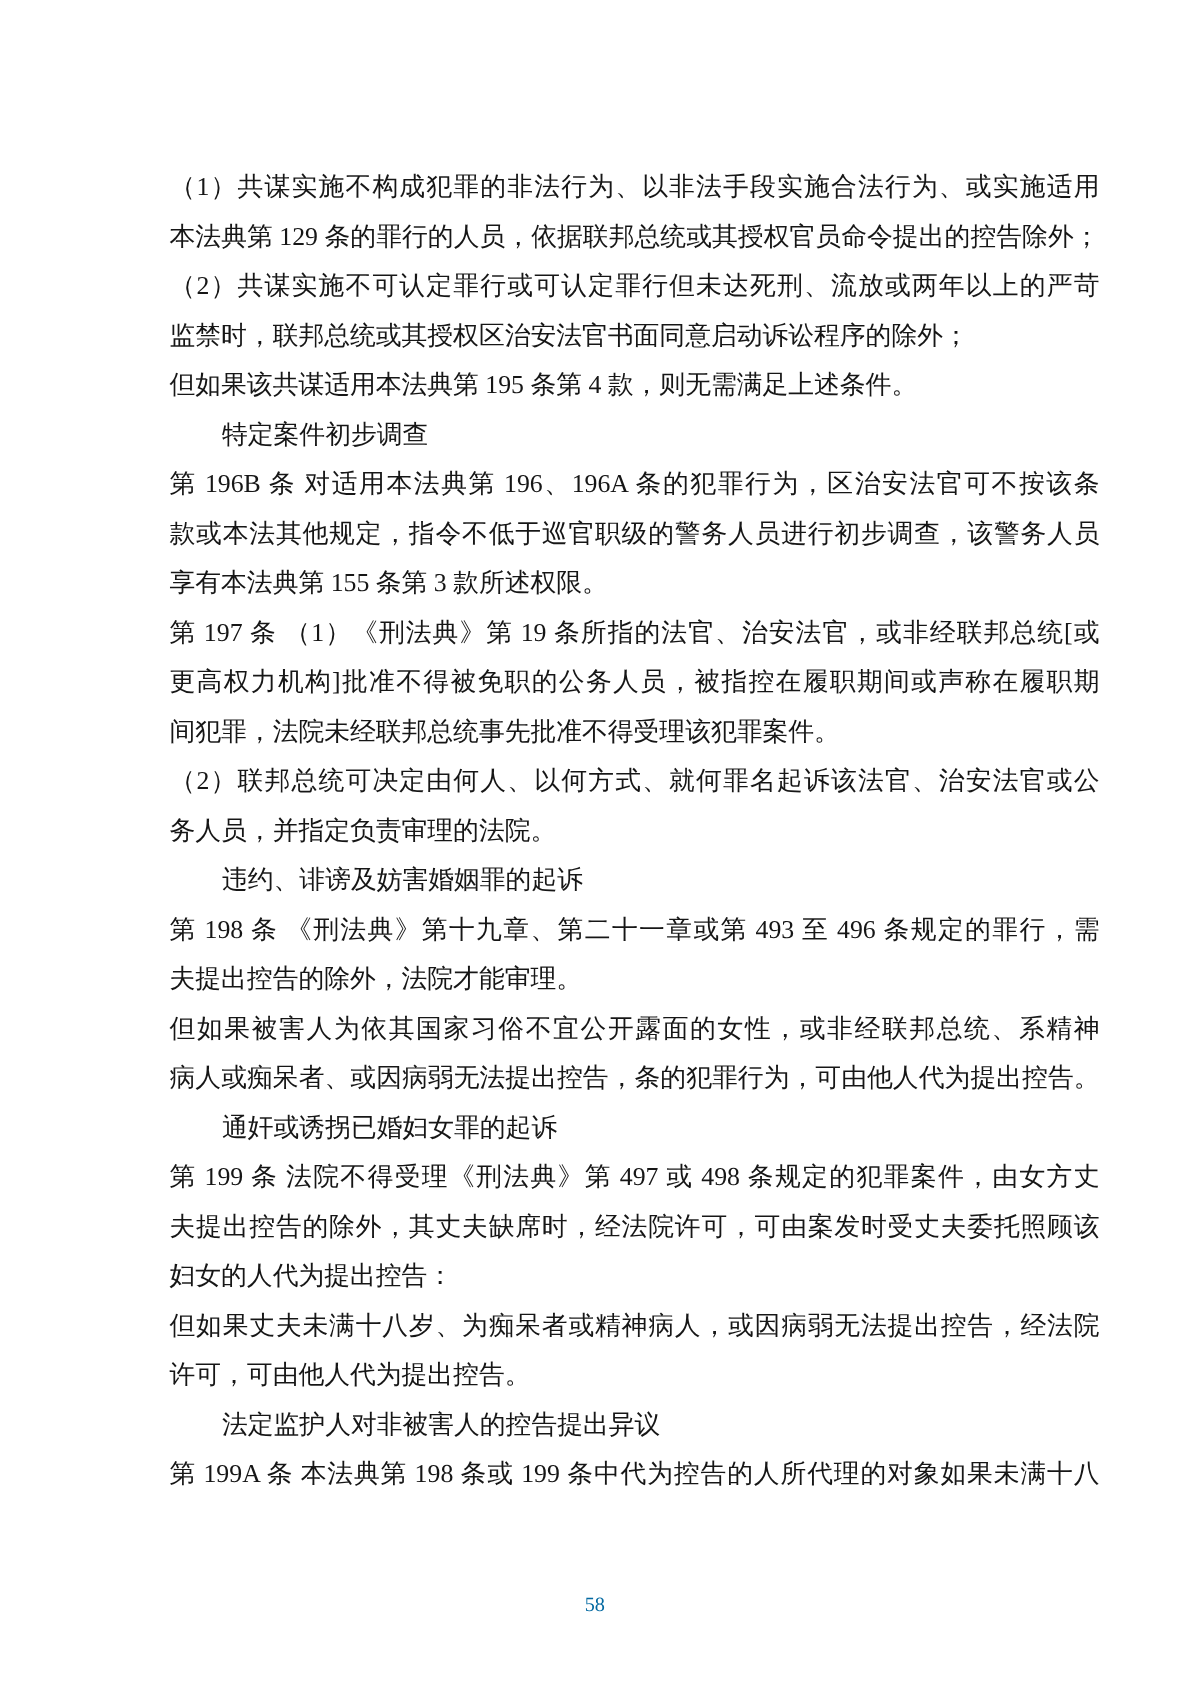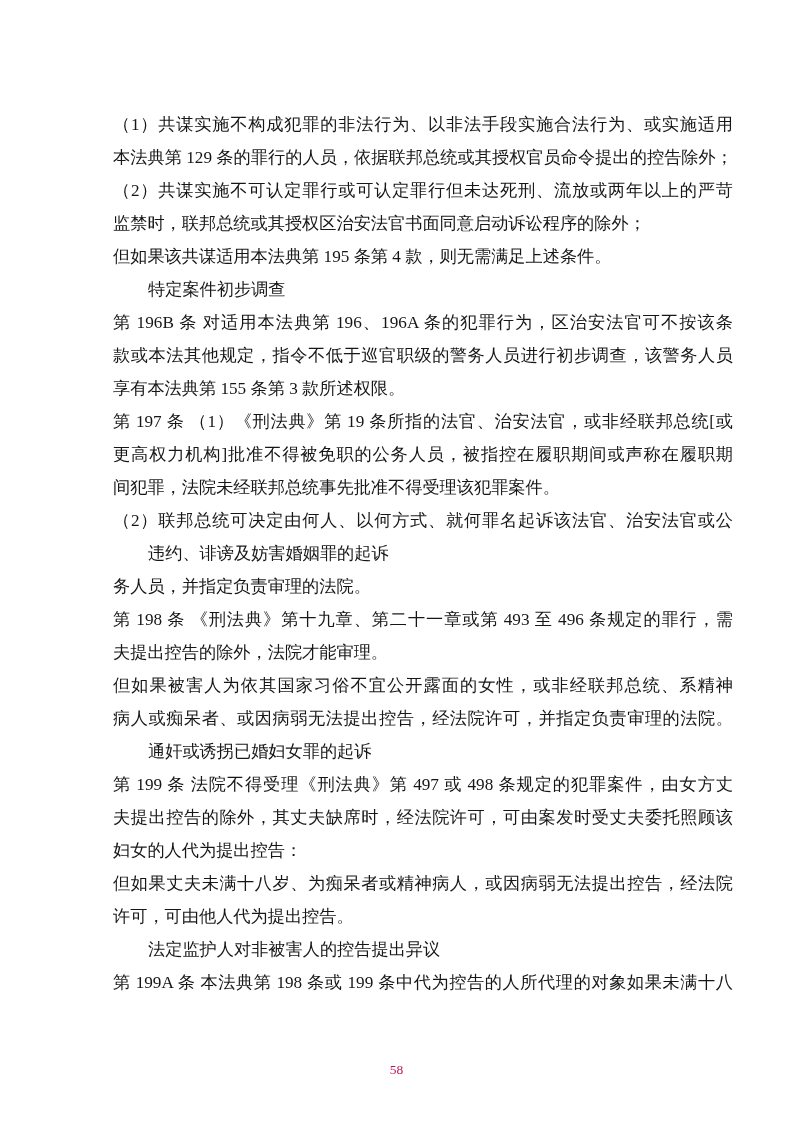--- a/index.html
+++ b/index.html
@@ -37,47 +37,47 @@
     font-weight: 400;
     padding-left: 35px;
   }
   .page-number {
     position: absolute;
     top: 1049px; left: 0;
     width: 793px;
     text-align: center;
     font-size: 13.5px;
     line-height: 17px;
-    color: #be185d;
+    color: #0369a1;
   }
 </style>
 </head>
 <body>
 
 <div class="page">
   <div class="content">
       <div class="line body fill">（1）共谋实施不构成犯罪的非法行为、以非法手段实施合法行为、或实施适用</div>
       <div class="line body fill">本法典第 129 条的罪行的人员，依据联邦总统或其授权官员命令提出的控告除外；</div>
       <div class="line body fill">（2）共谋实施不可认定罪行或可认定罪行但未达死刑、流放或两年以上的严苛</div>
       <div class="line body">监禁时，联邦总统或其授权区治安法官书面同意启动诉讼程序的除外；</div>
       <div class="line body">但如果该共谋适用本法典第 195 条第 4 款，则无需满足上述条件。</div>
       <div class="line heading">特定案件初步调查</div>
       <div class="line body fill">第 196B 条  对适用本法典第 196、196A 条的犯罪行为，区治安法官可不按该条</div>
       <div class="line body fill">款或本法其他规定，指令不低于巡官职级的警务人员进行初步调查，该警务人员</div>
       <div class="line body">享有本法典第 155 条第 3 款所述权限。</div>
       <div class="line body fill">第 197 条 （1）《刑法典》第 19 条所指的法官、治安法官，或非经联邦总统[或</div>
       <div class="line body fill">更高权力机构]批准不得被免职的公务人员，被指控在履职期间或声称在履职期</div>
       <div class="line body">间犯罪，法院未经联邦总统事先批准不得受理该犯罪案件。</div>
       <div class="line body fill">（2）联邦总统可决定由何人、以何方式、就何罪名起诉该法官、治安法官或公</div>
+      <div class="line body">务人员，并指定负责审理的法院。</div>
       <div class="line heading">违约、诽谤及妨害婚姻罪的起诉</div>
-      <div class="line body">务人员，并指定负责审理的法院。</div>
       <div class="line body fill">第 198 条 《刑法典》第十九章、第二十一章或第 493 至 496 条规定的罪行，需</div>
       <div class="line body">夫提出控告的除外，法院才能审理。</div>
       <div class="line body fill">但如果被害人为依其国家习俗不宜公开露面的女性，或非经联邦总统、系精神</div>
-      <div class="line body fill">病人或痴呆者、或因病弱无法提出控告，经法院许可，并指定负责审理的法院。</div>
+      <div class="line body fill">病人或痴呆者、或因病弱无法提出控告，条的犯罪行为，可由他人代为提出控告。</div>
       <div class="line heading">通奸或诱拐已婚妇女罪的起诉</div>
       <div class="line body fill">第 199 条  法院不得受理《刑法典》第 497 或 498 条规定的犯罪案件，由女方丈</div>
       <div class="line body fill">夫提出控告的除外，其丈夫缺席时，经法院许可，可由案发时受丈夫委托照顾该</div>
       <div class="line body">妇女的人代为提出控告：</div>
       <div class="line body fill">但如果丈夫未满十八岁、为痴呆者或精神病人，或因病弱无法提出控告，经法院</div>
       <div class="line body">许可，可由他人代为提出控告。</div>
       <div class="line heading">法定监护人对非被害人的控告提出异议</div>
       <div class="line body fill">第 199A 条  本法典第 198 条或 199 条中代为控告的人所代理的对象如果未满十八</div>
     </div>
   <div class="page-number">58</div>

